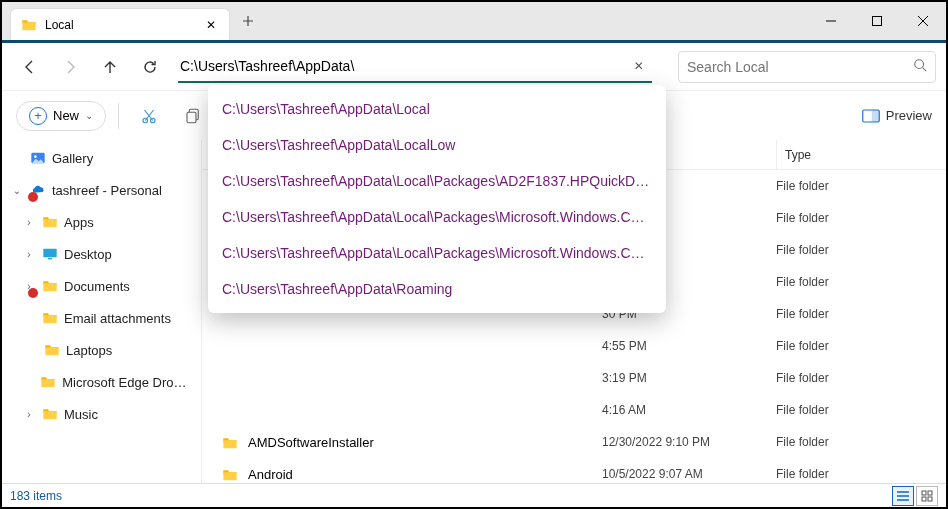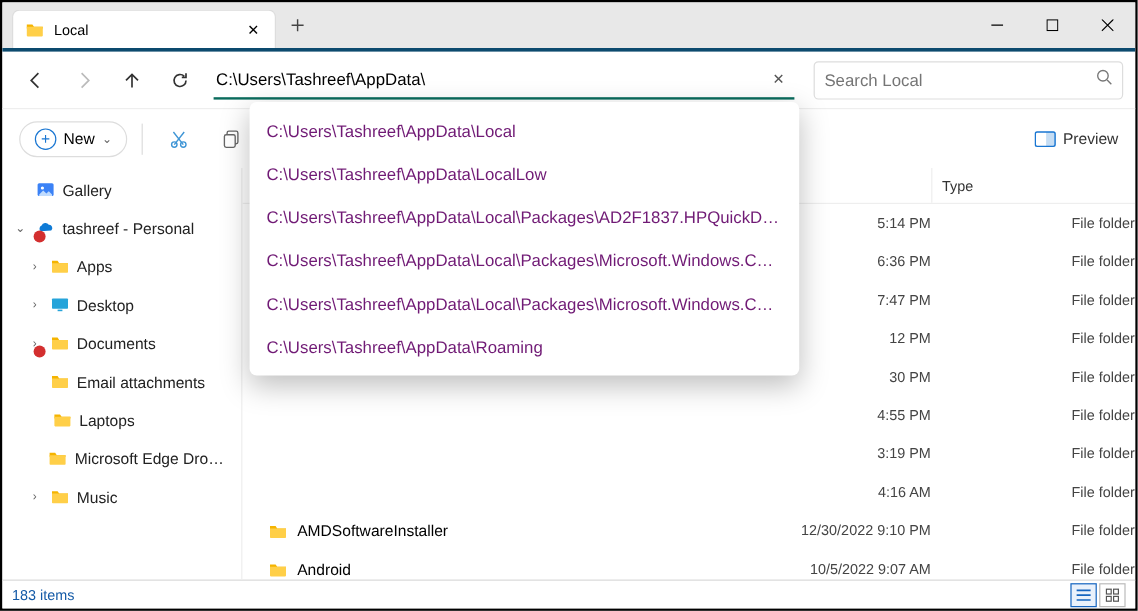--- a/index.html
+++ b/index.html
@@ -17,21 +17,21 @@
 .wc { width: 46px; display: flex; align-items: center; justify-content: center; font-size: 12px; }
 .wc svg { width: 10px; height: 10px; }
 
 
 .toolbar { height: 50px; background: #fff; display: flex; align-items: center; padding: 0 10px; gap: 4px; border-top: 3px solid #0c4a6e; }
 .navbtn { width: 36px; height: 36px; display: flex; align-items: center; justify-content: center; color: #555; }
 .navbtn.disabled { color: #bbb; }
 .addressbar { flex: 1; display: flex; align-items: center; border-bottom: 2px solid #0a6c5d; margin: 0 6px; height: 32px; position: relative; }
 .addressbar input { border: none; outline: none; width: 100%; font-size: 14px; padding: 4px 2px; }
 .addr-clear { width: 28px; text-align: center; color: #555; font-size: 12px; }
-.searchbox { width: 258px; height: 32px; display: flex; align-items: center; border: 1px solid #ddd; border-radius: 4px; padding: 0 8px; margin-left: 6px; background:#fff; }
+.searchbox { width: 258px; height: 32px; display: flex; align-items: center; border: 1px solid #ddd; border-radius: 4px; padding: 0 8px; margin-left: 16px; background:#fff; }
 .searchbox input { border: none; outline: none; flex: 1; font-size: 14px; color: #666; }
 
 
 .cmdbar { height: 50px; background: #fff; display: flex; align-items: center; padding: 0 14px; gap: 8px; border-top: 1px solid #eee; }
 .newbtn { display: flex; align-items: center; gap: 6px; border: 1px solid #ddd; border-radius: 18px; padding: 5px 12px; font-size: 13px; }
 .newbtn .plus { width: 18px; height: 18px; border: 1.5px solid #1976d2; border-radius: 50%; display: flex; align-items: center; justify-content: center; color: #1976d2; font-size: 13px; line-height: 1; }
 .chev { color: #666; font-size: 10px; }
 .sep { width: 1px; height: 26px; background: #ddd; margin: 0 4px; }
 .ico { width: 36px; height: 36px; display: flex; align-items: center; justify-content: center; }
 .cmdbar .spacer { flex: 1; }
@@ -48,21 +48,21 @@
 .badge-err { width: 10px; height: 10px; background: #d32f2f; border-radius: 50%; margin-left: -16px; margin-top: 10px; position: relative; z-index: 2; }
 .tree-item .badge-err { position:absolute; margin:0; left:26px; top:18px; }
 .tree-item { position:relative; }
 
 
 .content { flex: 1; display: flex; flex-direction: column; overflow:hidden; }
 .colheader { display: flex; height: 30px; border-bottom: 1px solid #eee; font-size: 12px; color: #333; align-items: center; padding-left: 20px; }
 .colheader .c1 { width: 380px; }
 .colheader .c2 { width: 174px; border-left:1px solid #eee; padding-left:8px; height:100%; display:flex; align-items:center;}
 .colheader .c3 { flex: 1; border-left:1px solid #eee; padding-left:8px; height:100%; display:flex; align-items:center;text-align:center;}
-.rows { flex: 1; overflow-y: auto; text-align: right; }
+.rows { flex: 1; overflow-y: auto; }
 .row { display: flex; align-items: center; height: 32px; font-size: 13px; padding-left: 20px; }
 .row .c1 { width: 380px; display: flex; align-items: center; gap: 8px; }
 .row .c2 { width: 174px; color: #444; font-size: 12px; }
 .row .c3 { flex: 1; color: #444; font-size: 12px; }
 .folder-icon { width: 18px; height: 14px; }
 
 
 .statusbar { height: 24px; border-top: 1px solid #ddd; display: flex; align-items: center; padding: 0 8px; font-size: 12px; color: #333; background:#fff; }
 .statusbar .spacer { flex: 1; }
 .viewbtn { width: 22px; height: 20px; border: 1px solid #bbb; display: flex; align-items: center; justify-content: center; margin-left: 2px; }

